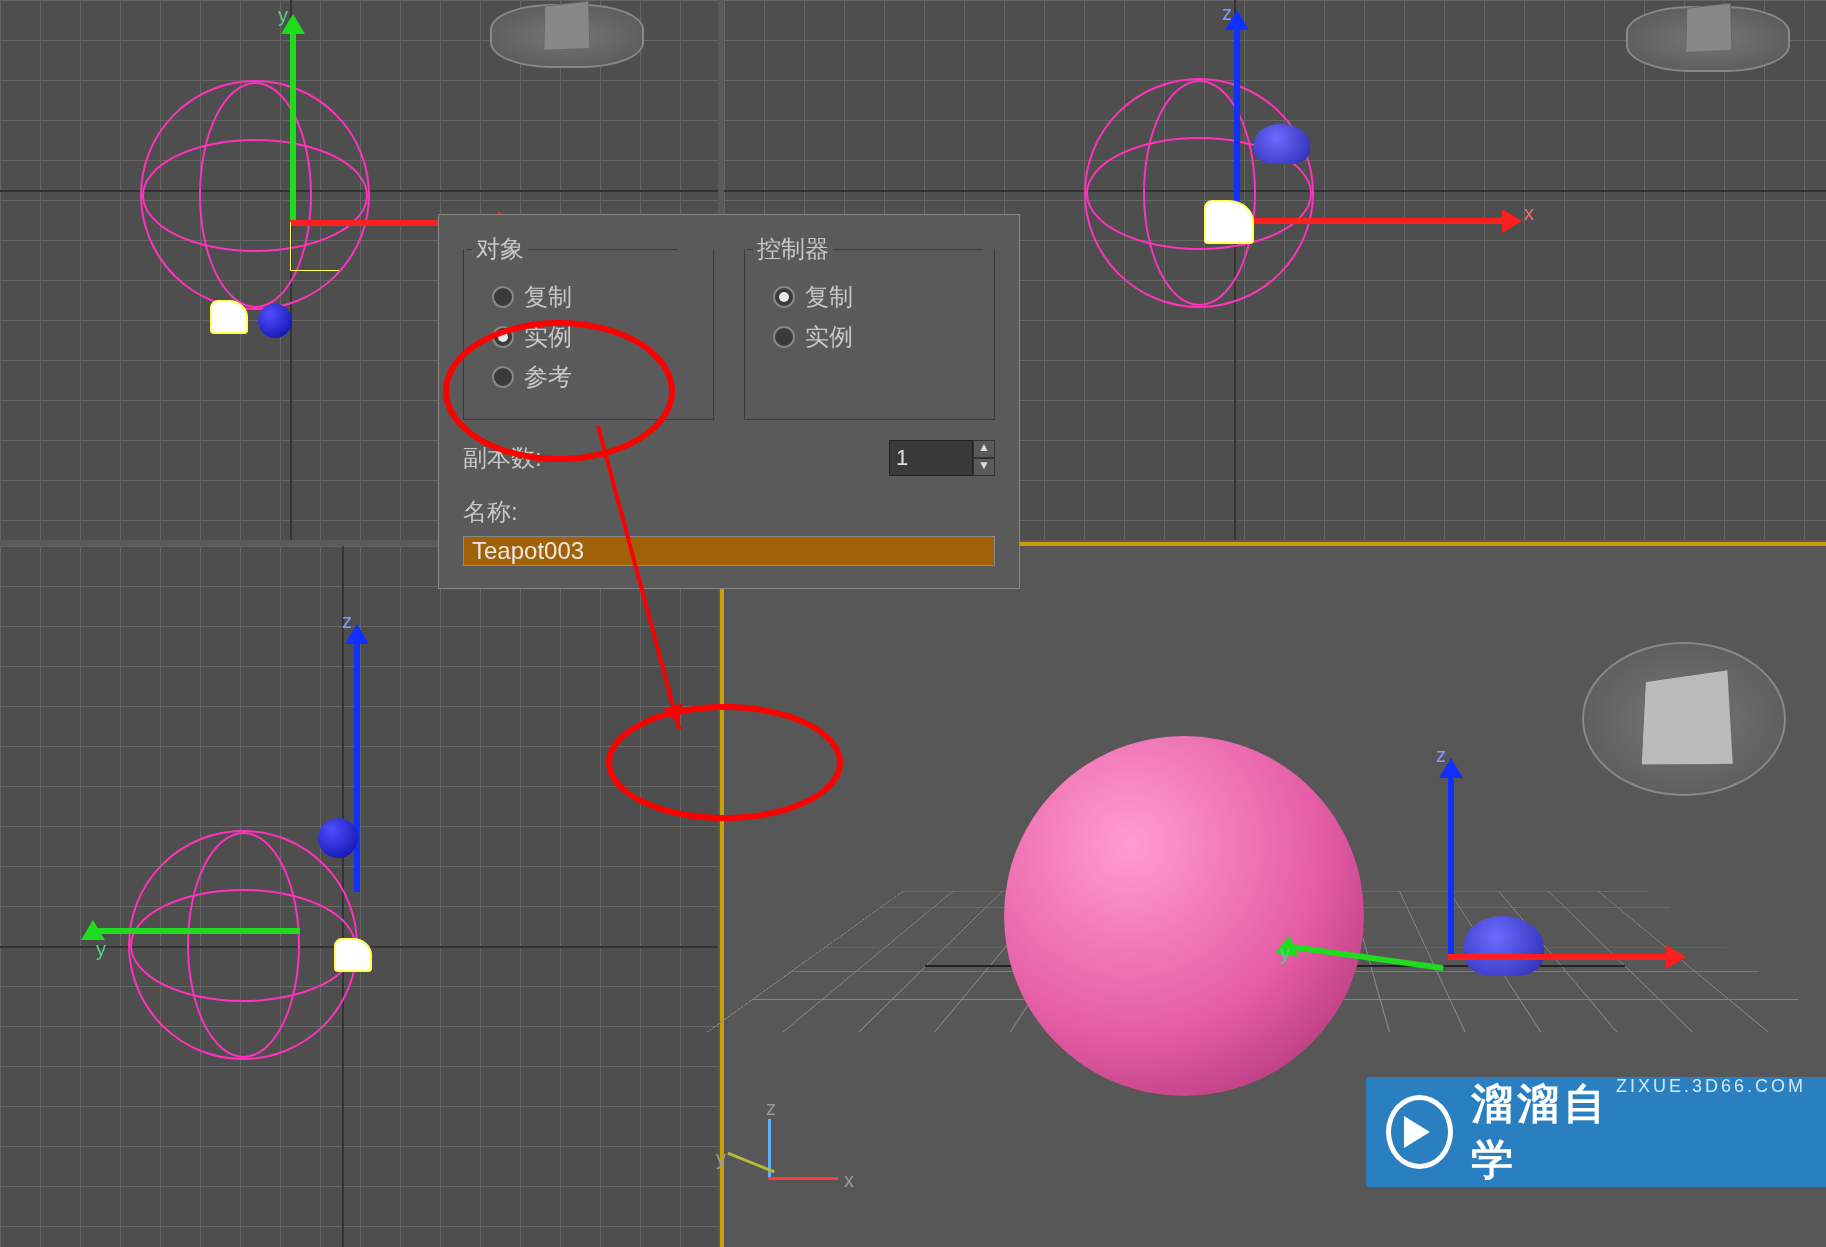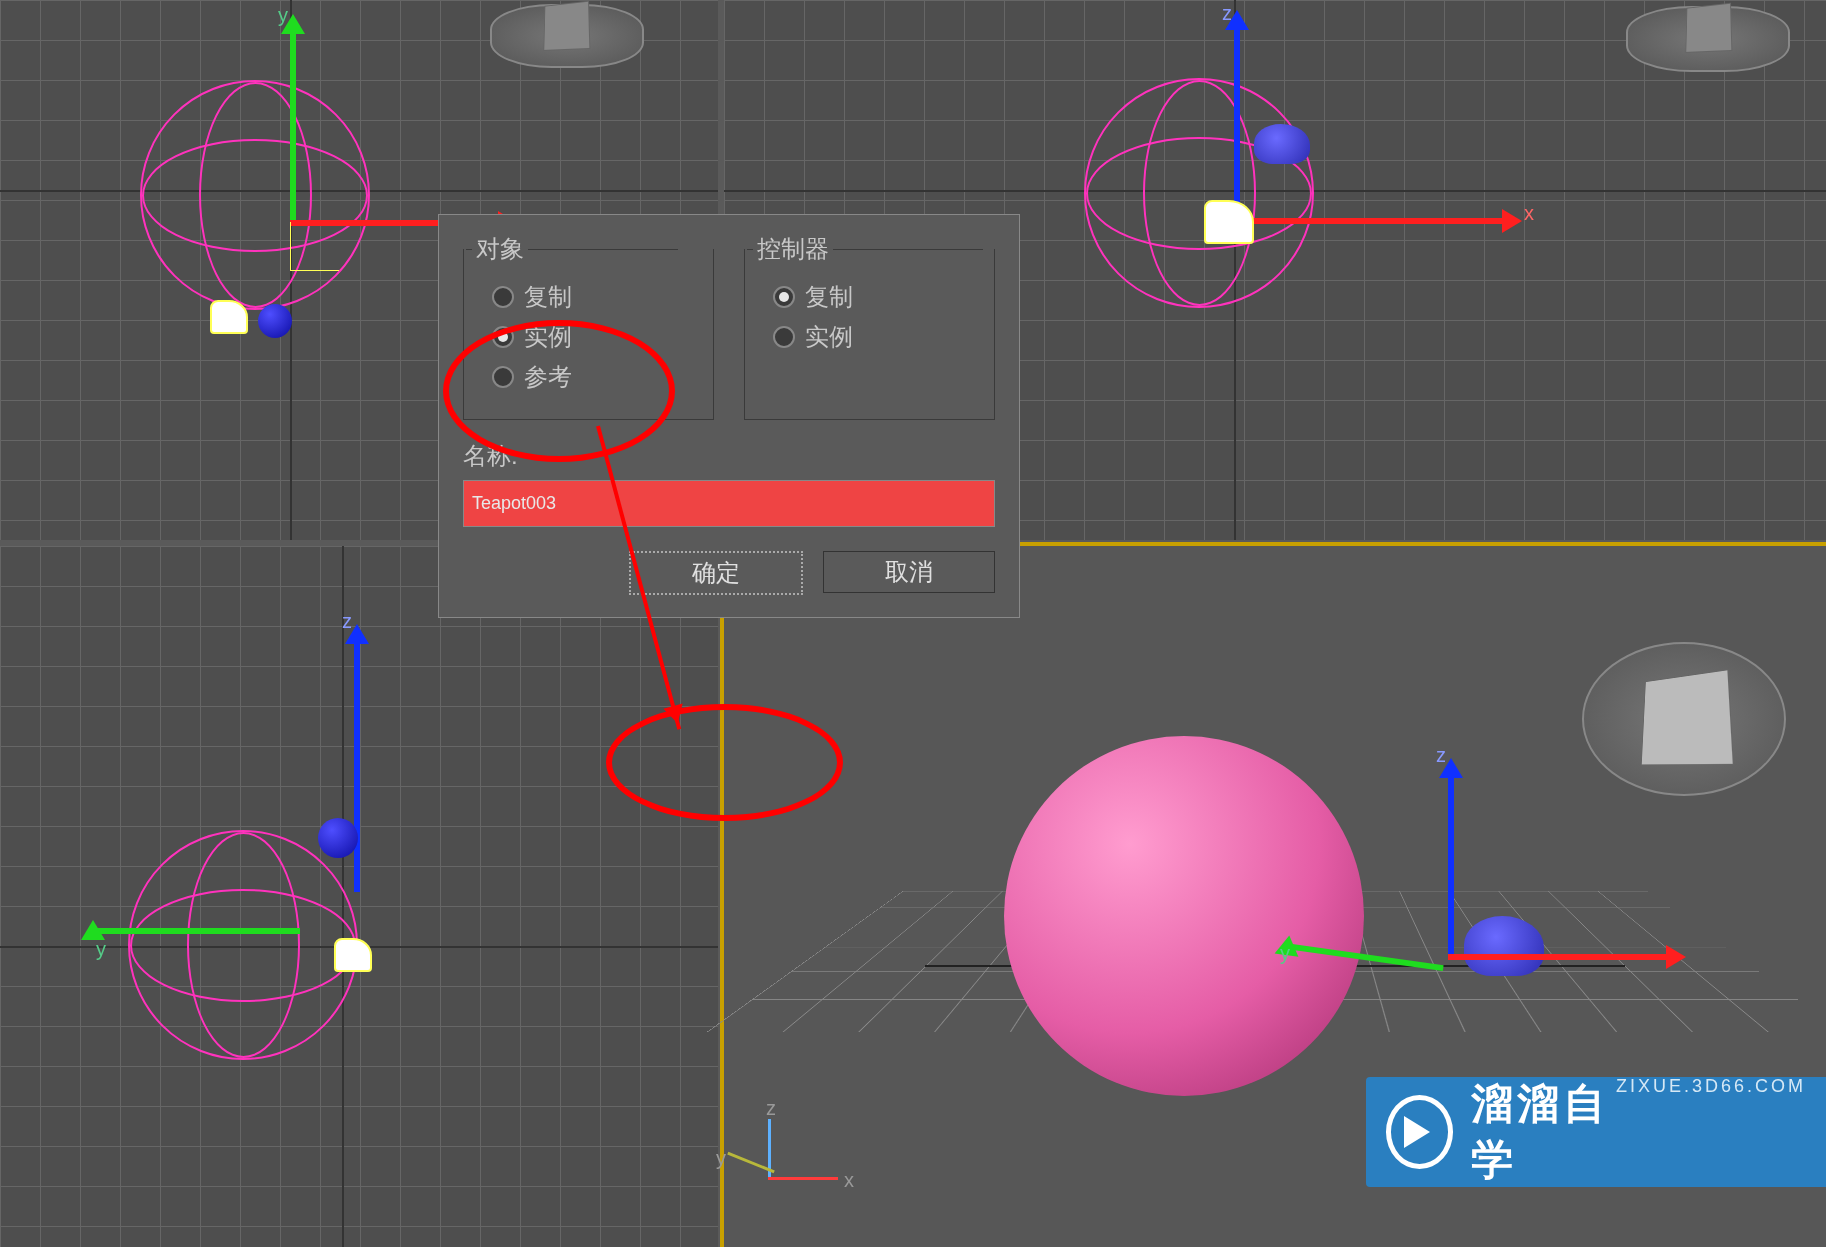--- a/index.html
+++ b/index.html
@@ -57,21 +57,21 @@
   .grp-title::after{content:"";position:absolute;right:100%;top:50%;width:6px;height:1px;background:#3a3a3a}
   .radio{display:flex;align-items:center;gap:10px;margin:8px 0;cursor:pointer}
   .radio .dot{width:18px;height:18px;border:2px solid #888;border-radius:50%;background:#3a3a3a;display:flex;align-items:center;justify-content:center}
   .radio.sel .dot::after{content:"";width:10px;height:10px;border-radius:50%;background:#e8e8e8}
   .field-row{display:flex;align-items:center;margin-top:20px;gap:12px}
   .field-row .lbl{min-width:90px}
   .spin{display:flex;align-items:stretch;margin-left:auto}
   .spin input{width:70px;background:#3a3a3a;border:1px solid #222;color:#e0e0e0;font-size:22px;padding:2px 6px}
   .spin .btns{display:flex;flex-direction:column}
   .spin .btns div{width:20px;height:16px;background:#5a5a5a;border:1px solid #333;font-size:12px;color:#ddd;text-align:center;line-height:12px;cursor:pointer}
-  .name-input{width:100%;background:#ef4444;border:1px solid #888;color:#e8e8e8;font-size:18px;padding:12px 8px;box-sizing:border-box;margin-top:6px}
+  .name-input{width:100%;background:#a16207;border:1px solid #888;color:#e8e8e8;font-size:24px;padding:0 8px;box-sizing:border-box;margin-top:6px}
   .btn-row{display:flex;justify-content:flex-end;gap:20px;margin-top:24px}
   .btn{width:170px;height:40px;background:#5a5a5a;border:1px solid #333;color:#e0e0e0;font-size:24px;display:flex;align-items:center;justify-content:center;cursor:pointer}
   .btn:first-child{border:2px dotted #aaa}
   .ellipse{position:absolute;border:6px solid #ff0000;border-radius:50%;pointer-events:none}
   .ellipse.e1{left:443px;top:320px;width:220px;height:130px}
   .ellipse.e2{left:606px;top:704px;width:225px;height:105px}
   .annot-line{position:absolute;width:4px;background:#ff0000;left:596px;top:426px;height:314px;transform:rotate(-15deg);transform-origin:top}
   .annot-line::after{content:"";position:absolute;bottom:-4px;left:-8px;border:10px solid transparent;border-top:18px solid #ff0000}
 
   
@@ -179,27 +179,33 @@
         <div class="radio sel">
             <span class="dot"></span>
             <span>复制</span>
           </div>
         <div class="radio">
             <span class="dot"></span>
             <span>实例</span>
           </div>
       </div>
     </div>
+    <div class="field-row">
+      <span class="lbl">副本数:</span>
+      <div class="spin">
+        <input value="1" style="">
+        <div class="btns">
+          <div>▲</div>
+          <div>▼</div>
+        </div>
+      </div>
+    </div>
     <div class="field-row" style="flex-direction:column;align-items:flex-start;gap:2px">
       <span class="lbl">名称:</span>
       <input class="name-input" value="Teapot003" style="">
-    </div>
-    <div class="btn-row">
-      <div class="btn">确定</div>
-      <div class="btn">取消</div>
     </div>
   </div>
 </div>
 
 <div class="ellipse e1"></div>
 <div class="ellipse e2"></div>
 <div class="annot-line"></div>
 
 <div class="wm">
   <div class="play"></div>

